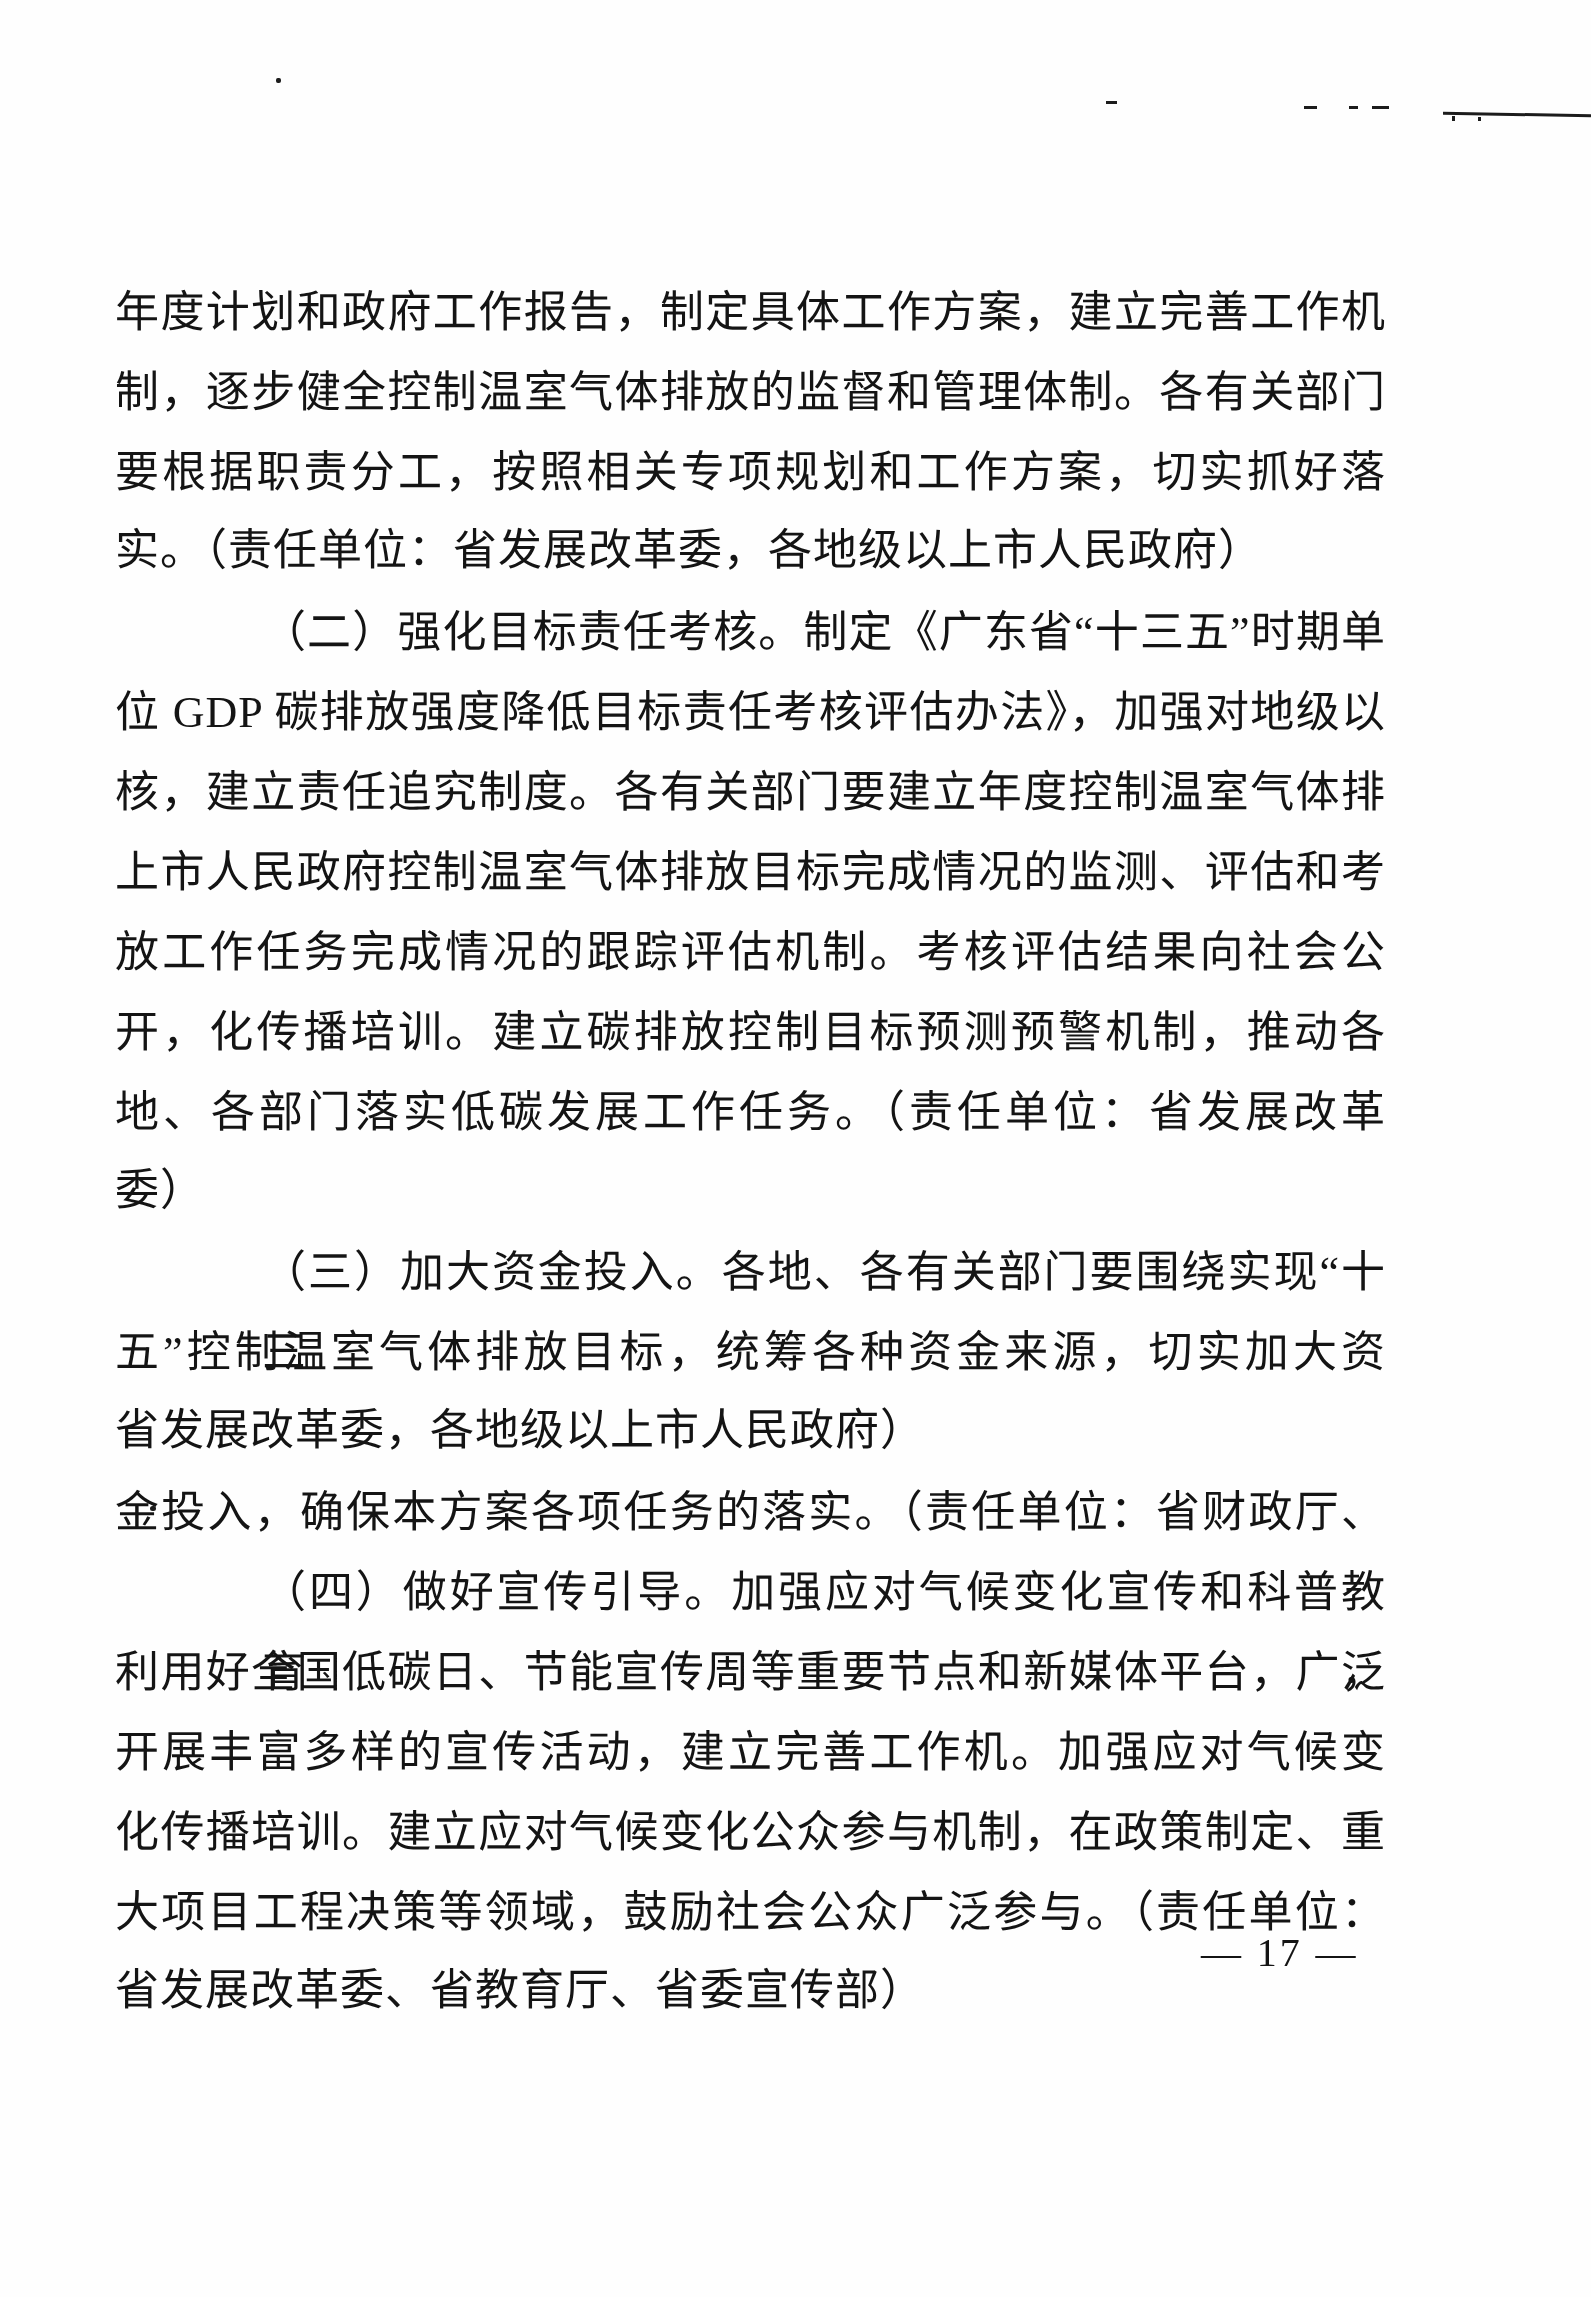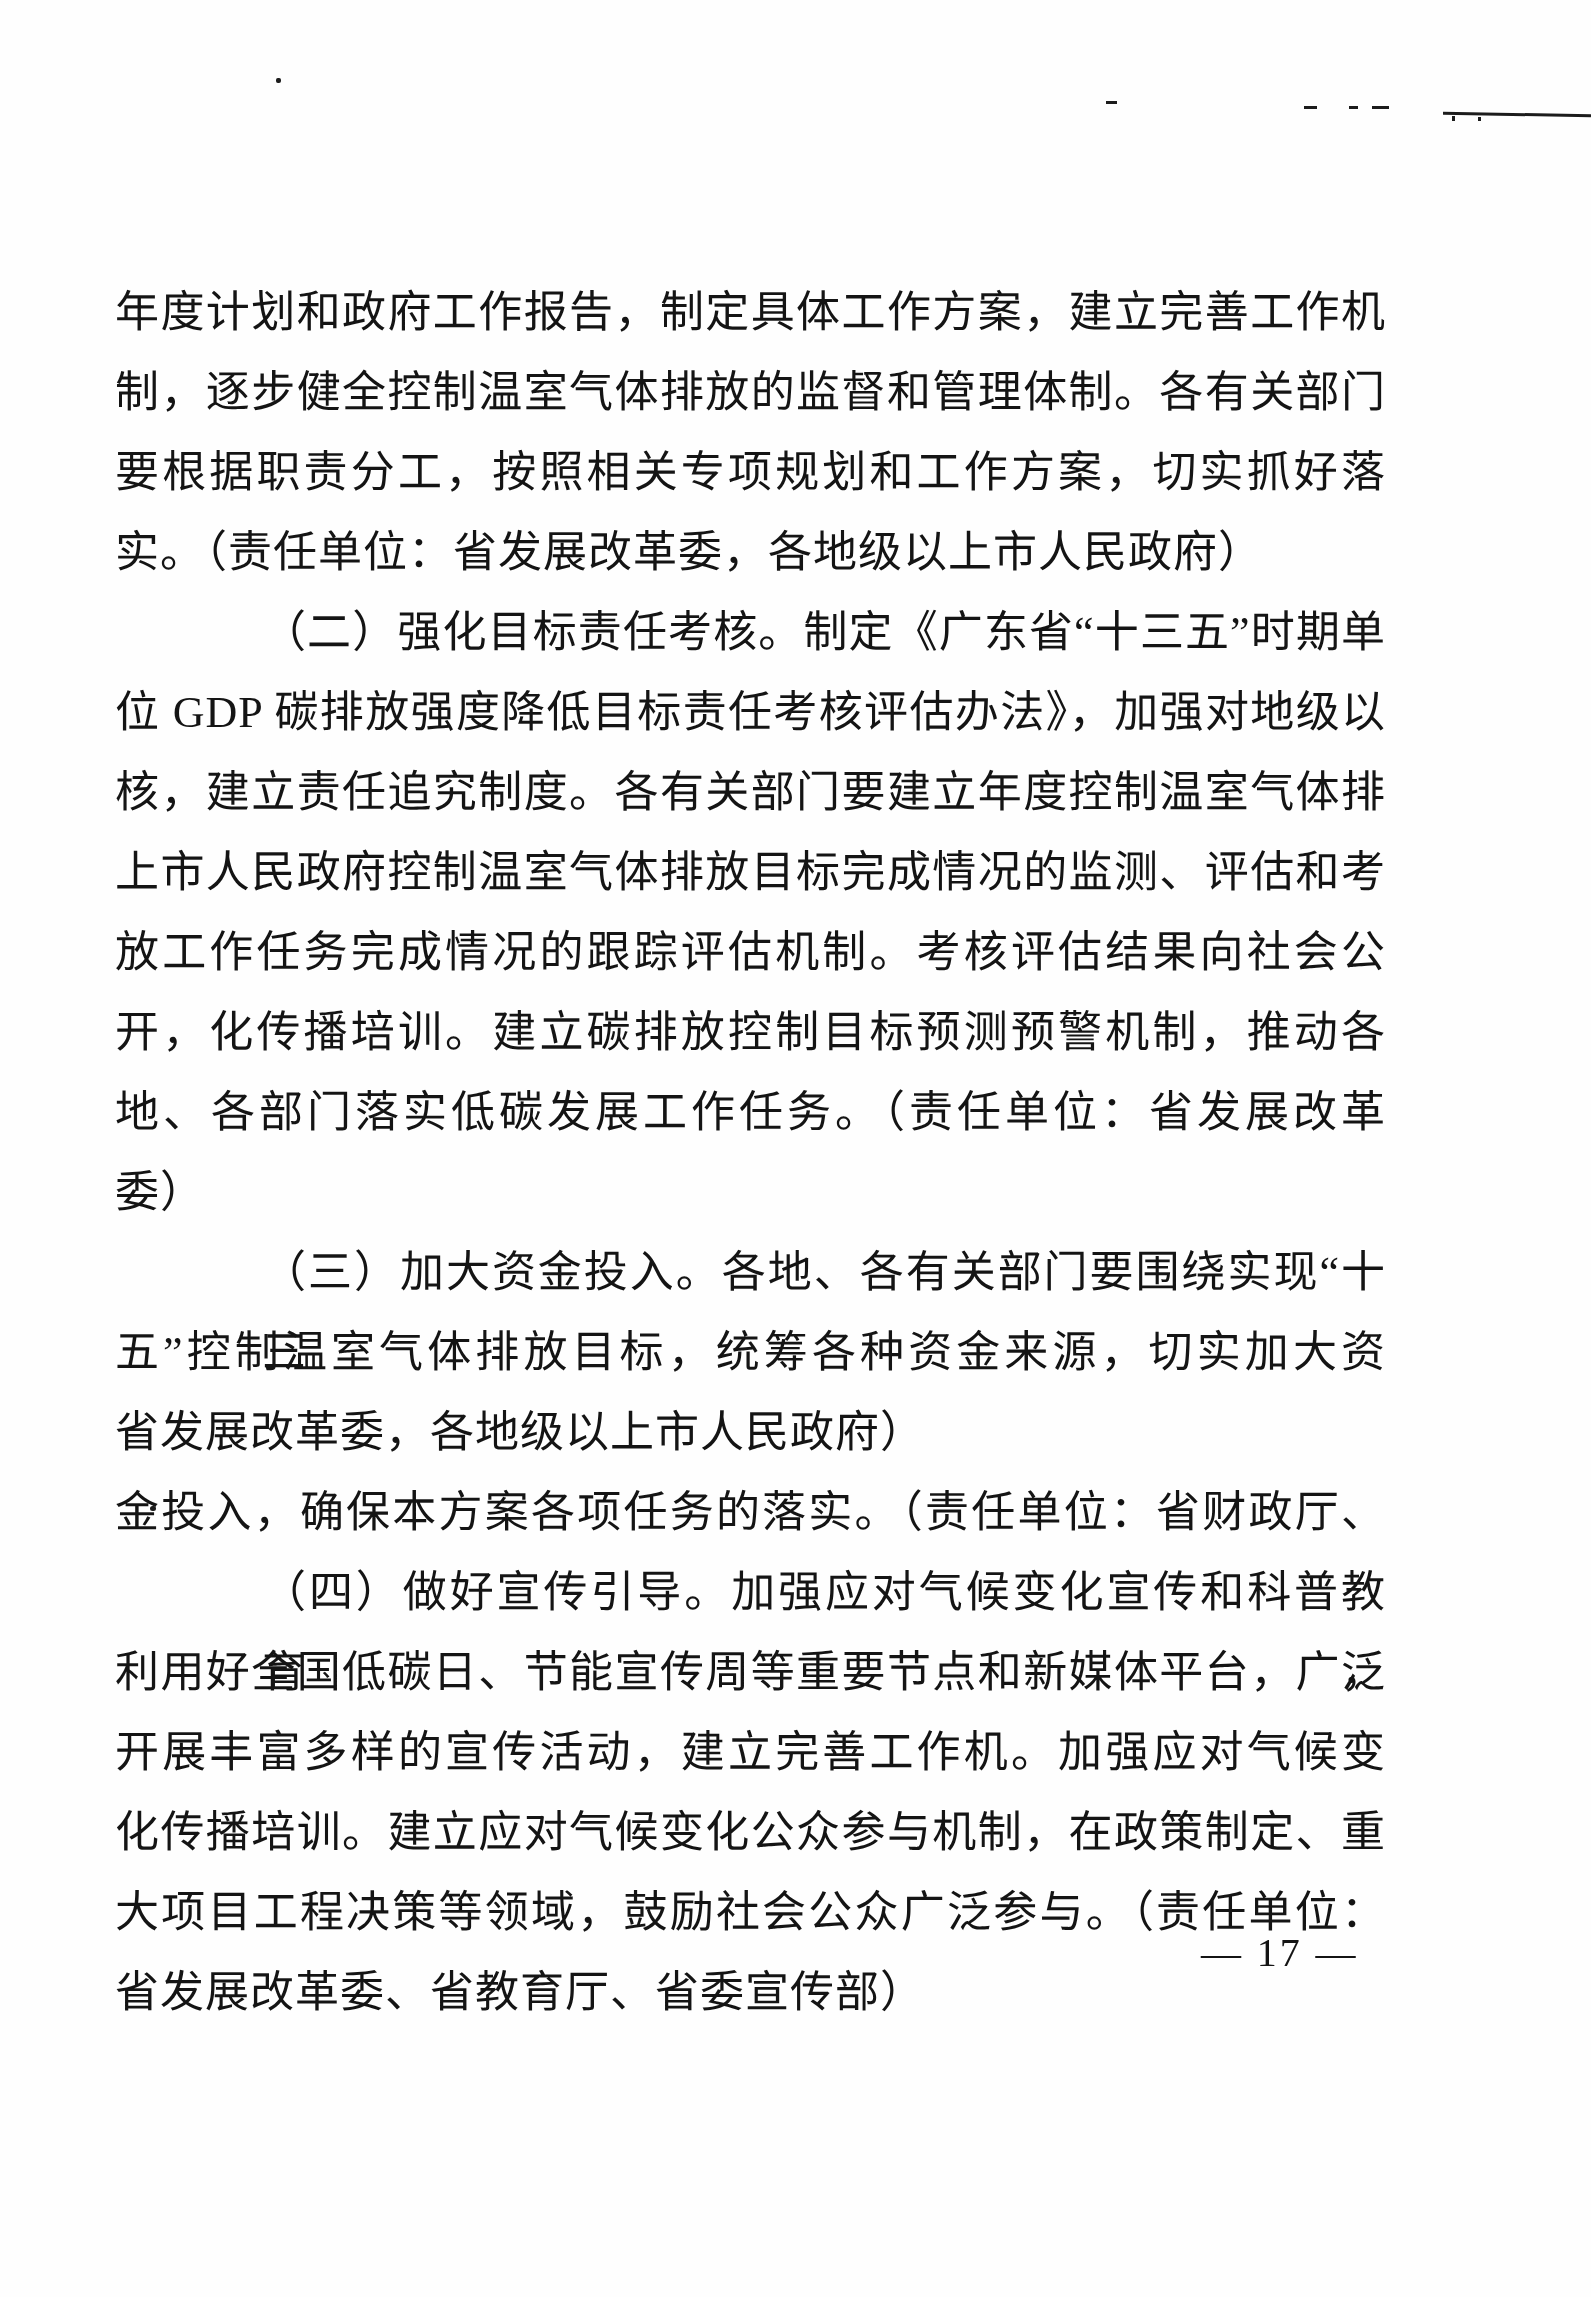--- a/index.html
+++ b/index.html
@@ -26,20 +26,21 @@
     line-height: 80px;
     letter-spacing: 1px;
     text-align: justify;
     text-align-last: justify;
     text-justify: inter-character;
     white-space: normal;
   }
   .line.plain {
     text-align: left;
     text-align-last: left;
+    font-family: Liberation Mono, monospace;
   }
   .line.indent {
     padding-left: 147px;
   }
   .page-number {
     position: absolute;
     left: 1201px; top: 1930px;
     width: 194px;
     color: #141414;
     font-size: 40px;

